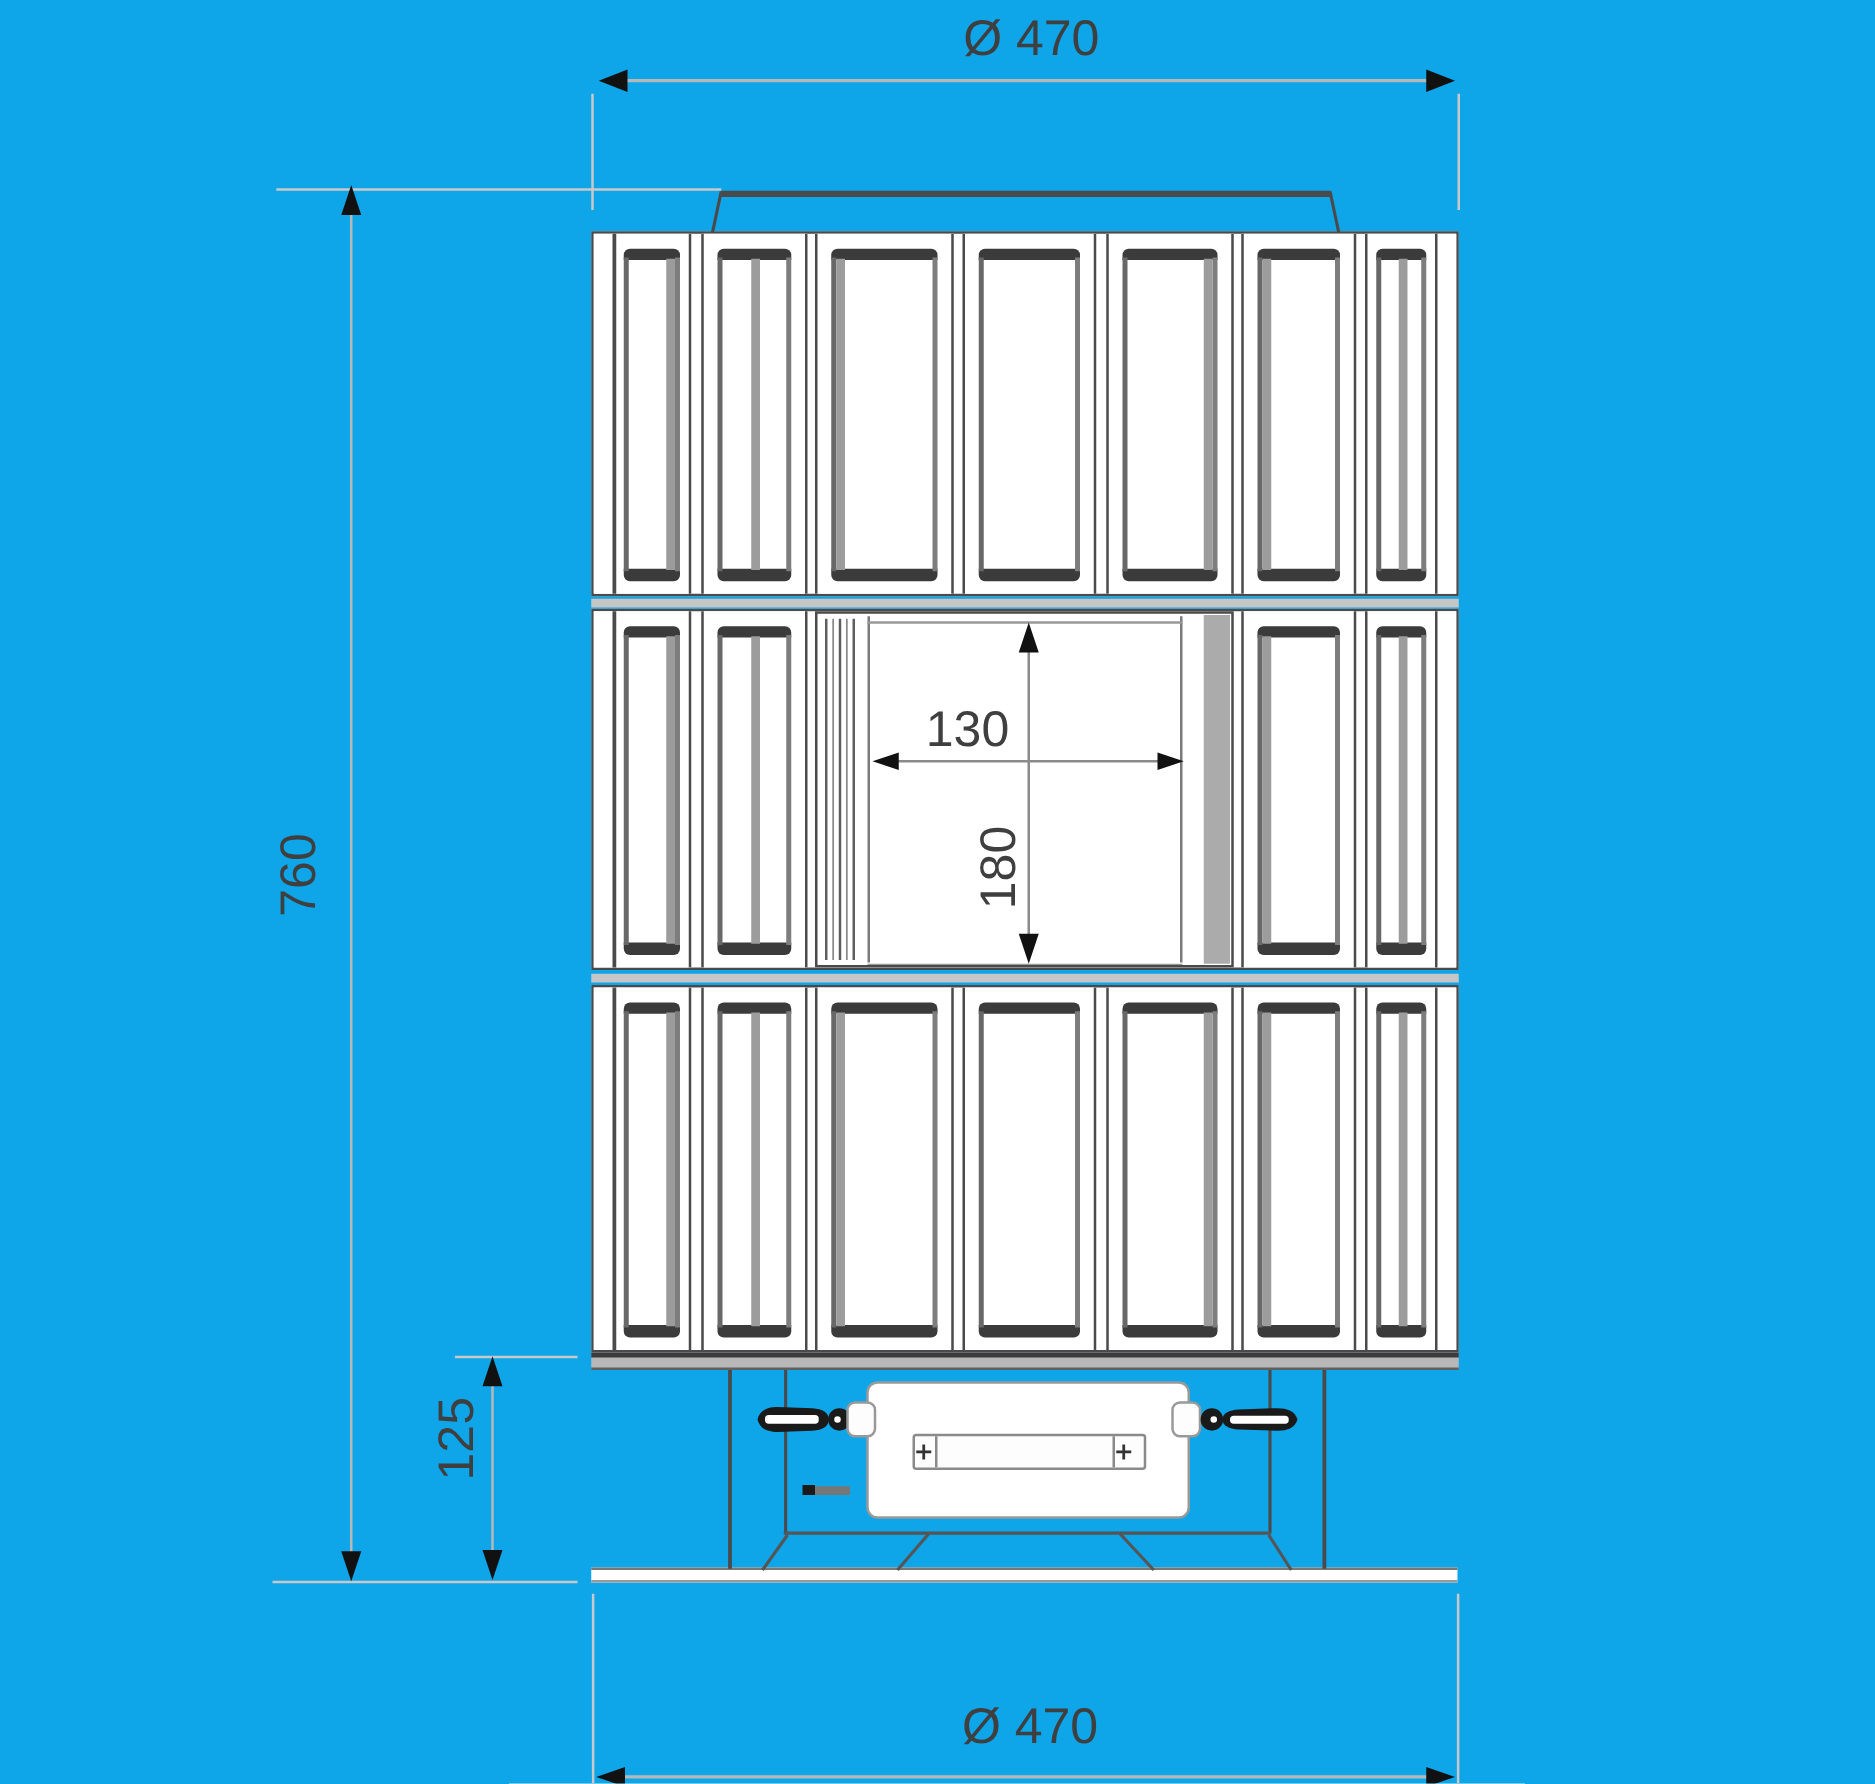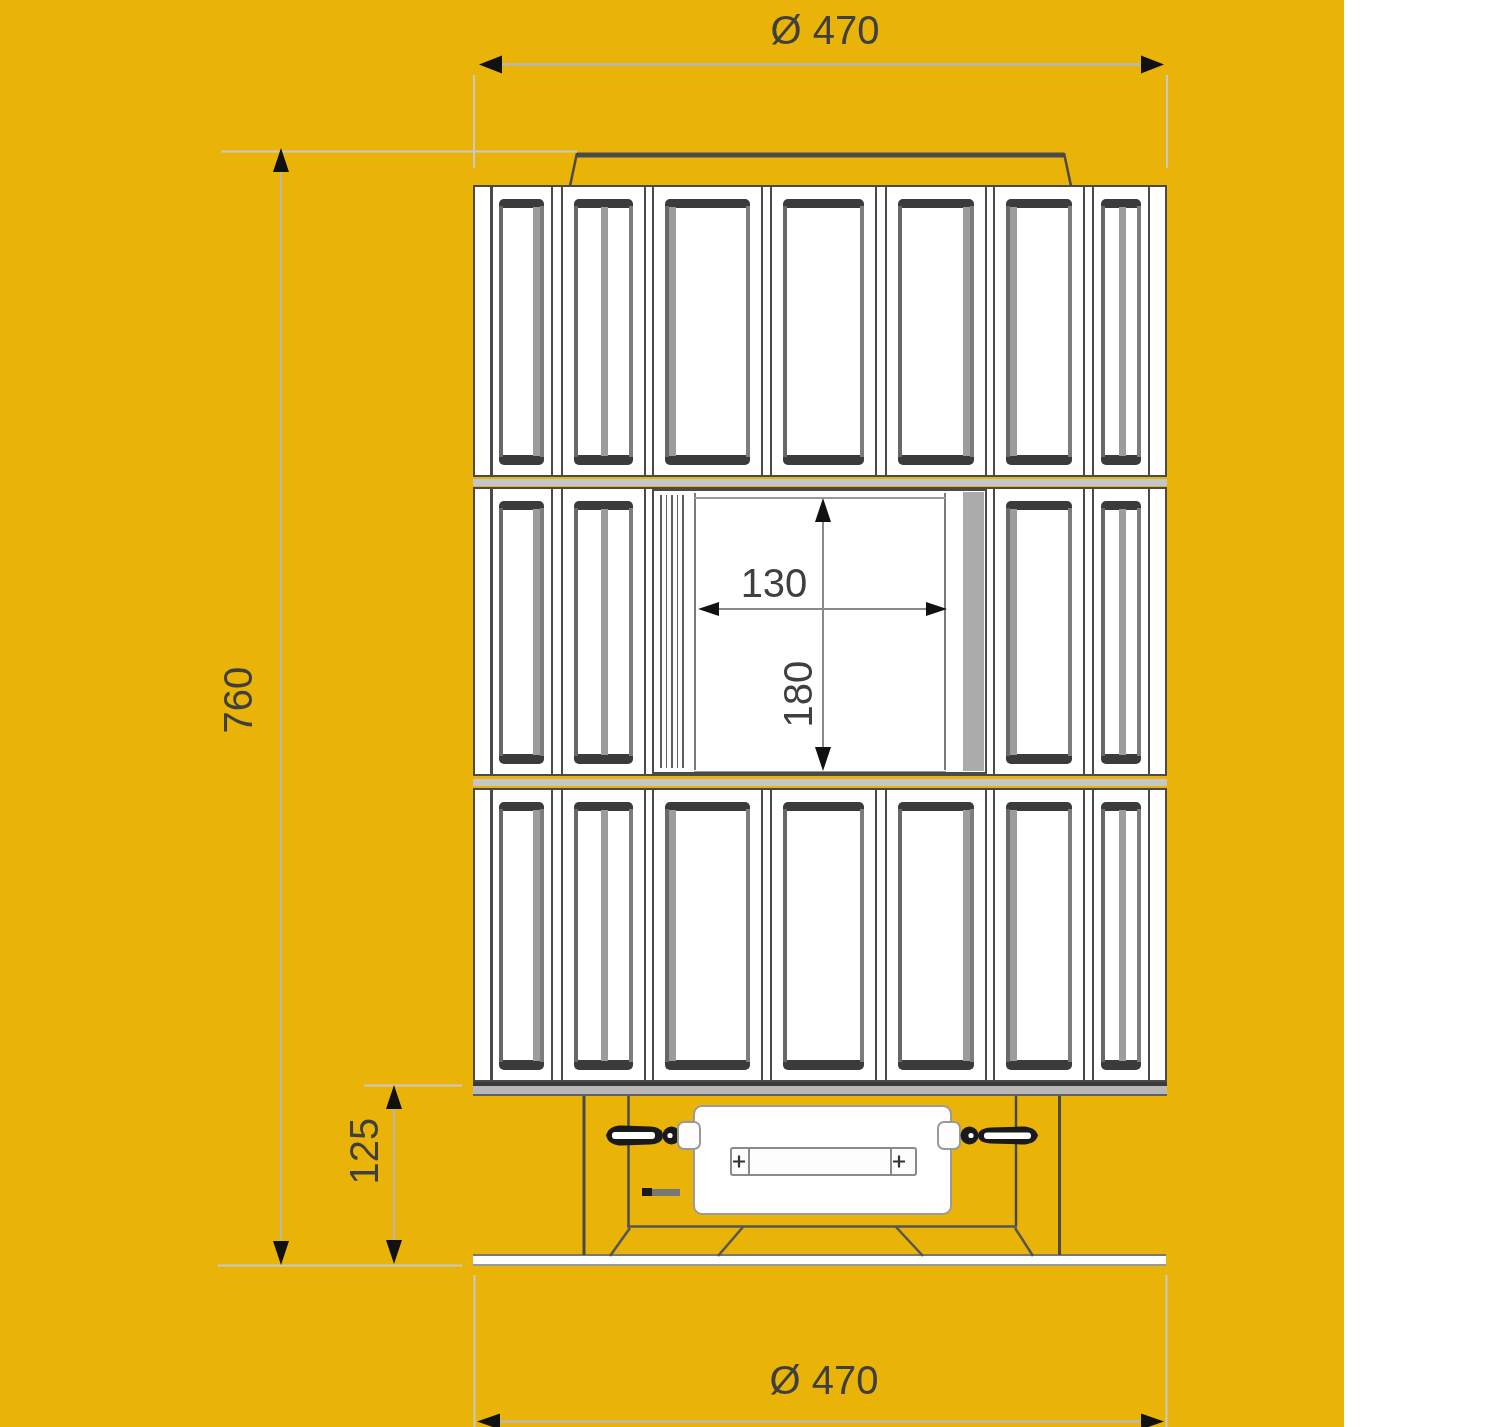--- a/index.html
+++ b/index.html
@@ -1,16 +1,16 @@
 <!DOCTYPE html>
 <html><head>
 <meta charset="utf-8">
 <style>
 html,body{margin:0;padding:0;background:#fff}
-#page{position:relative;width:1344px;height:1427px;background:#eab308;overflow:hidden;
+#page{position:relative;width:1500px;height:1427px;background:#0ea5e9;overflow:hidden;
   font-family:"Liberation Sans", sans-serif;text-decoration:underline;}
 .abs{position:absolute;box-sizing:border-box}
 .row{position:absolute;box-sizing:border-box;border:2px solid #4a4a4a;background:#fff}
 .tile{position:absolute;box-sizing:border-box;border-left:2px solid #4a4a4a;border-right:2px solid #4a4a4a;top:0;bottom:0;background:#fff}
 .panel{position:absolute;box-sizing:border-box}
 .ptop{position:absolute;left:0;right:0;top:0;height:9px;background:#3b3b3b;border-radius:5px 5px 0 0}
 .pbot{position:absolute;left:0;right:0;bottom:0;height:10px;background:#3b3b3b;border-radius:0 0 5px 5px}
 .pl{position:absolute;left:0;top:7px;bottom:8px;width:4px;background:#686868}
 .pr{position:absolute;right:0;top:7px;bottom:8px;width:4px;background:#7d7d7d}
 .stripe{position:absolute;top:8px;bottom:9px;width:7px;background:#9c9c9c}

